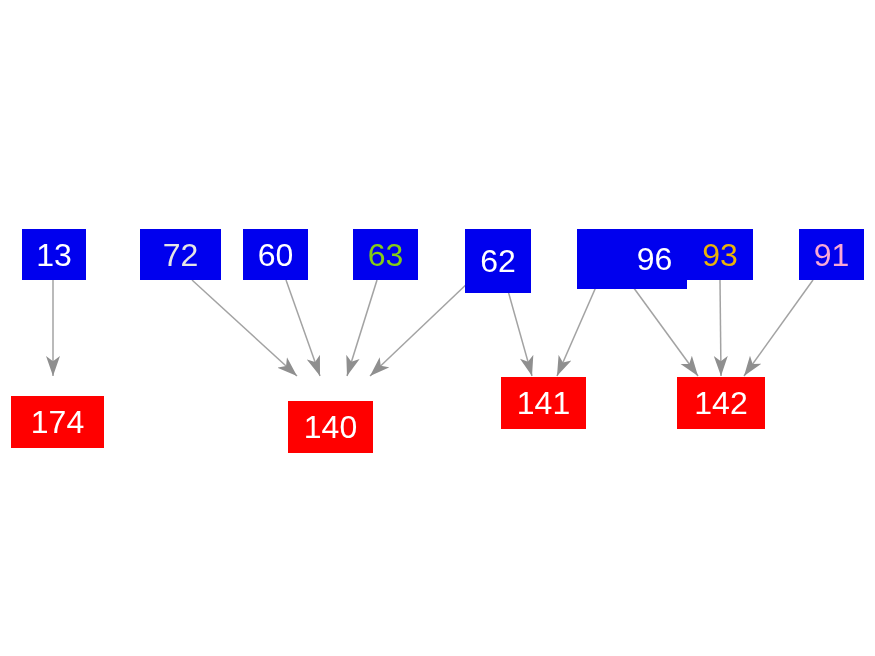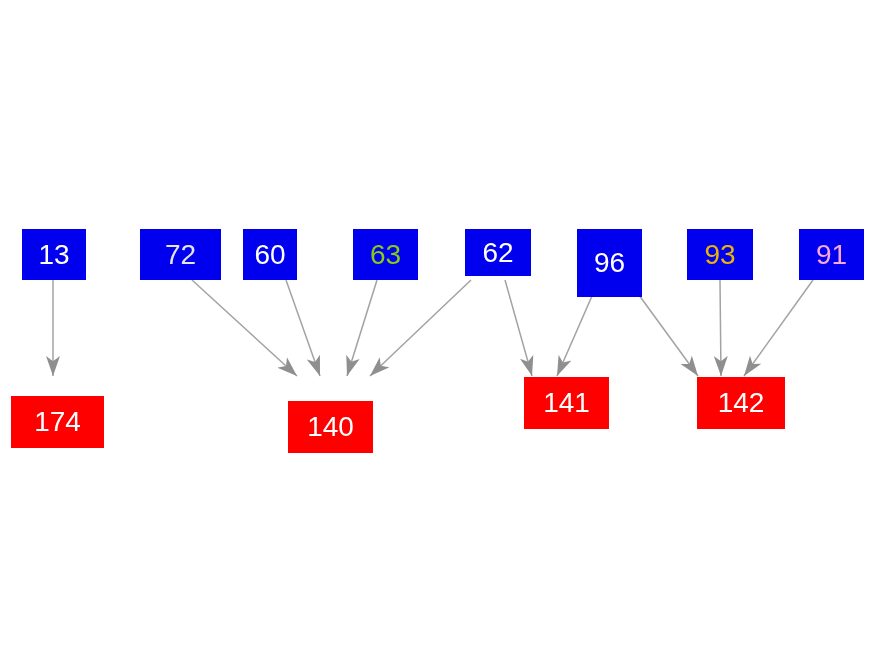--- a/index.html
+++ b/index.html
@@ -20,21 +20,21 @@
     left: 0;
     top: 0;
     width: 875px;
     height: 656px;
   }
   .node {
     position: absolute;
     display: flex;
     align-items: center;
     justify-content: center;
-    font-size: 28px;
+    font-size: 32px;
     line-height: 1;
     user-select: none;
   }
 </style>
 </head>
 <body>
 
 <div class="canvas" style="background: rgb(255, 255, 255);">
   <svg class="edges-layer" width="875" height="656" viewBox="0 0 875 656" xmlns="http://www.w3.org/2000/svg">
     <defs>
@@ -51,24 +51,24 @@
         <line x1="505" y1="280" x2="532" y2="376" stroke="#a3a3a3" stroke-width="1.5" marker-end="url(#arrowhead)"></line>
         <line x1="599" y1="280" x2="557" y2="376" stroke="#a3a3a3" stroke-width="1.5" marker-end="url(#arrowhead)"></line>
         <line x1="628" y1="280" x2="698" y2="376" stroke="#a3a3a3" stroke-width="1.5" marker-end="url(#arrowhead)"></line>
         <line x1="720" y1="280" x2="721" y2="376" stroke="#a3a3a3" stroke-width="1.5" marker-end="url(#arrowhead)"></line>
         <line x1="813" y1="280" x2="744" y2="376" stroke="#a3a3a3" stroke-width="1.5" marker-end="url(#arrowhead)"></line>
       </g>
   </svg>
   <div id="nodes-layer">
       <div class="node" style="left: 22px; top: 229px; width: 64px; height: 51px; background: rgb(0, 0, 238); color: rgb(255, 255, 255);">13</div>
       <div class="node" style="left: 140px; top: 229px; width: 81px; height: 51px; background: rgb(0, 0, 238); color: #e5e5e5;">72</div>
-      <div class="node" style="left: 243px; top: 229px; width: 54px; height: 51px; background: rgb(0, 0, 238); color: rgb(255, 255, 255);">60</div>
+      <div class="node" style="left: 243px; top: 229px; width: 65px; height: 51px; background: rgb(0, 0, 238); color: rgb(255, 255, 255);">60</div>
       <div class="node" style="left: 353px; top: 229px; width: 65px; height: 51px; background: rgb(0, 0, 238); color: #84cc16;">63</div>
-      <div class="node" style="left: 465px; top: 229px; width: 66px; height: 47px; background: rgb(0, 0, 238); color: rgb(255, 255, 255);">62</div>
-      <div class="node" style="left: 577px; top: 229px; width: 65px; height: 68px; background: rgb(0, 0, 238); color: rgb(255, 255, 255);">96</div>
+      <div class="node" style="left: 465px; top: 229px; width: 66px; height: 64px; background: rgb(0, 0, 238); color: rgb(255, 255, 255);">62</div>
+      <div class="node" style="left: 577px; top: 229px; width: 65px; height: 60px; background: rgb(0, 0, 238); color: rgb(255, 255, 255); padding-left: 45px;">96</div>
       <div class="node" style="left: 687px; top: 229px; width: 66px; height: 51px; background: rgb(0, 0, 238); color: #eab308;">93</div>
       <div class="node" style="left: 799px; top: 229px; width: 65px; height: 51px; background: rgb(0, 0, 238); color: #f9a8d4;">91</div>
       <div class="node" style="left: 11px; top: 377px; width: 93px; height: 52px; background: rgb(255, 0, 0); color: rgb(255, 255, 255); margin-top: 19px;">174</div>
       <div class="node" style="left: 288px; top: 377px; width: 85px; height: 52px; background: rgb(255, 0, 0); color: rgb(255, 255, 255); margin-top: 24px;">140</div>
-      <div class="node" style="left: 524px; top: 377px; width: 85px; height: 52px; background: rgb(255, 0, 0); color: rgb(255, 255, 255);">141</div>
-      <div class="node" style="left: 677px; top: 377px; width: 88px; height: 52px; background: rgb(255, 0, 0); color: rgb(255, 255, 255); margin-left: 20px;">142</div>
+      <div class="node" style="left: 501px; top: 377px; width: 85px; height: 52px; background: rgb(255, 0, 0); color: rgb(255, 255, 255);">141</div>
+      <div class="node" style="left: 677px; top: 377px; width: 88px; height: 52px; background: rgb(255, 0, 0); color: rgb(255, 255, 255);">142</div>
     </div>
 </div>
 
 </body></html>

